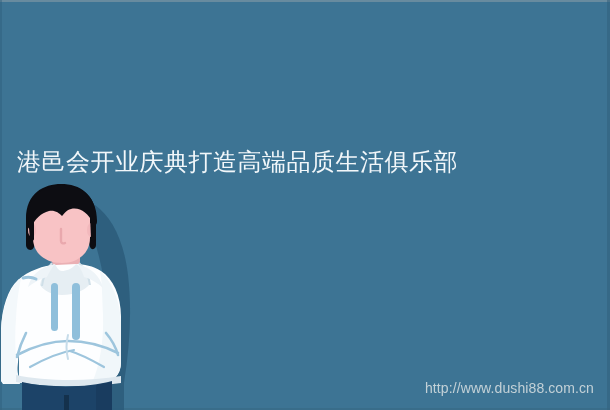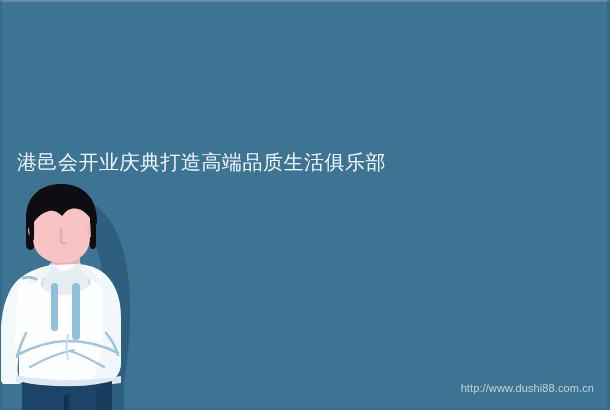--- a/index.html
+++ b/index.html
@@ -47,34 +47,34 @@
   }
 
   
   #headline {
     position: absolute;
     left: 17px;
     top: 143px;
     width: 578px;
     height: 38px;
     color: #f2f7fa;
-    font-size: 20px;
+    font-size: 24px;
     line-height: 38px;
     letter-spacing: 0.5px;
     white-space: nowrap;
     font-weight: 400;
   }
 
   
   #watermark {
     position: absolute;
     right: 16px;
     top: 380px;
     color: #cfd9dd;
-    font-size: 11px;
+    font-size: 14px;
     line-height: 16px;
     letter-spacing: .1px;
     opacity: .92;
     white-space: nowrap;
     padding-left: 8px;
   }
 
   
   #figure {
     position: absolute;

